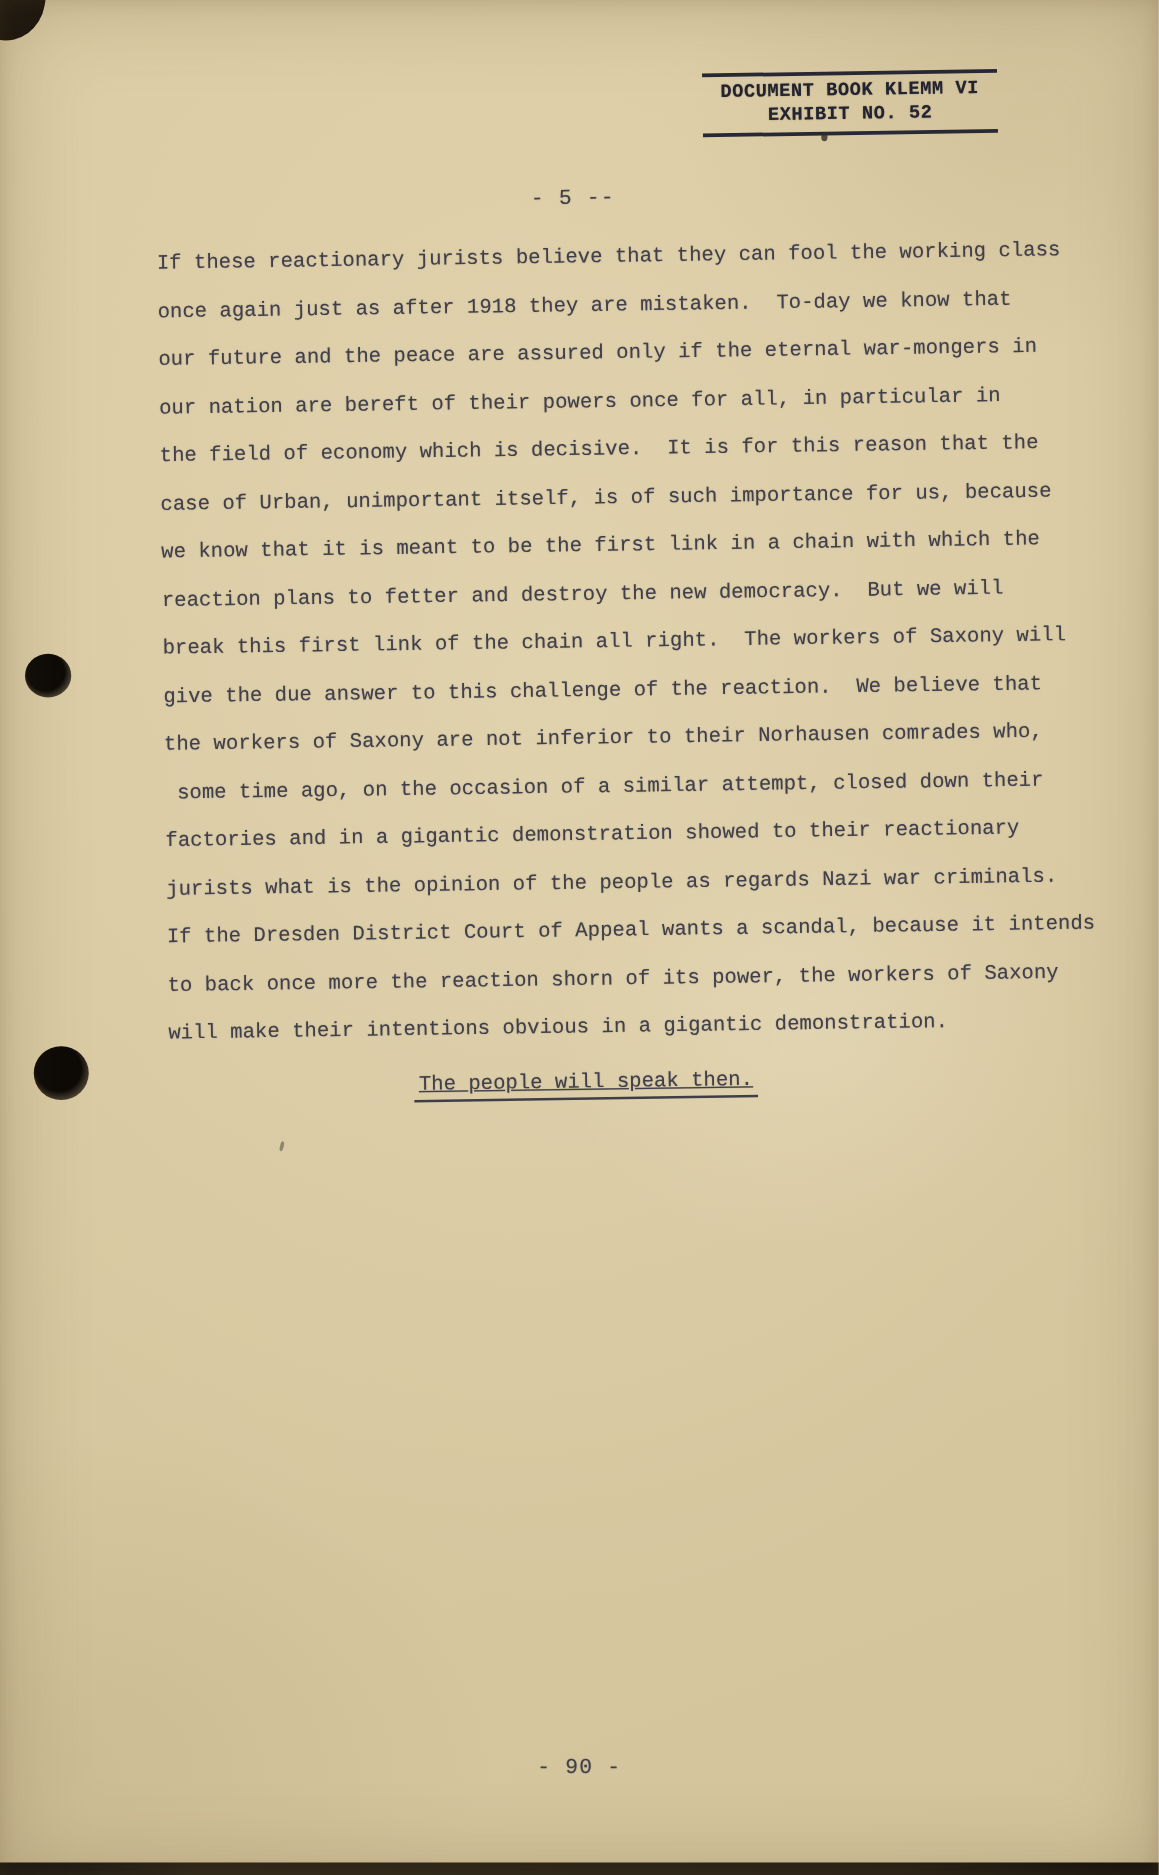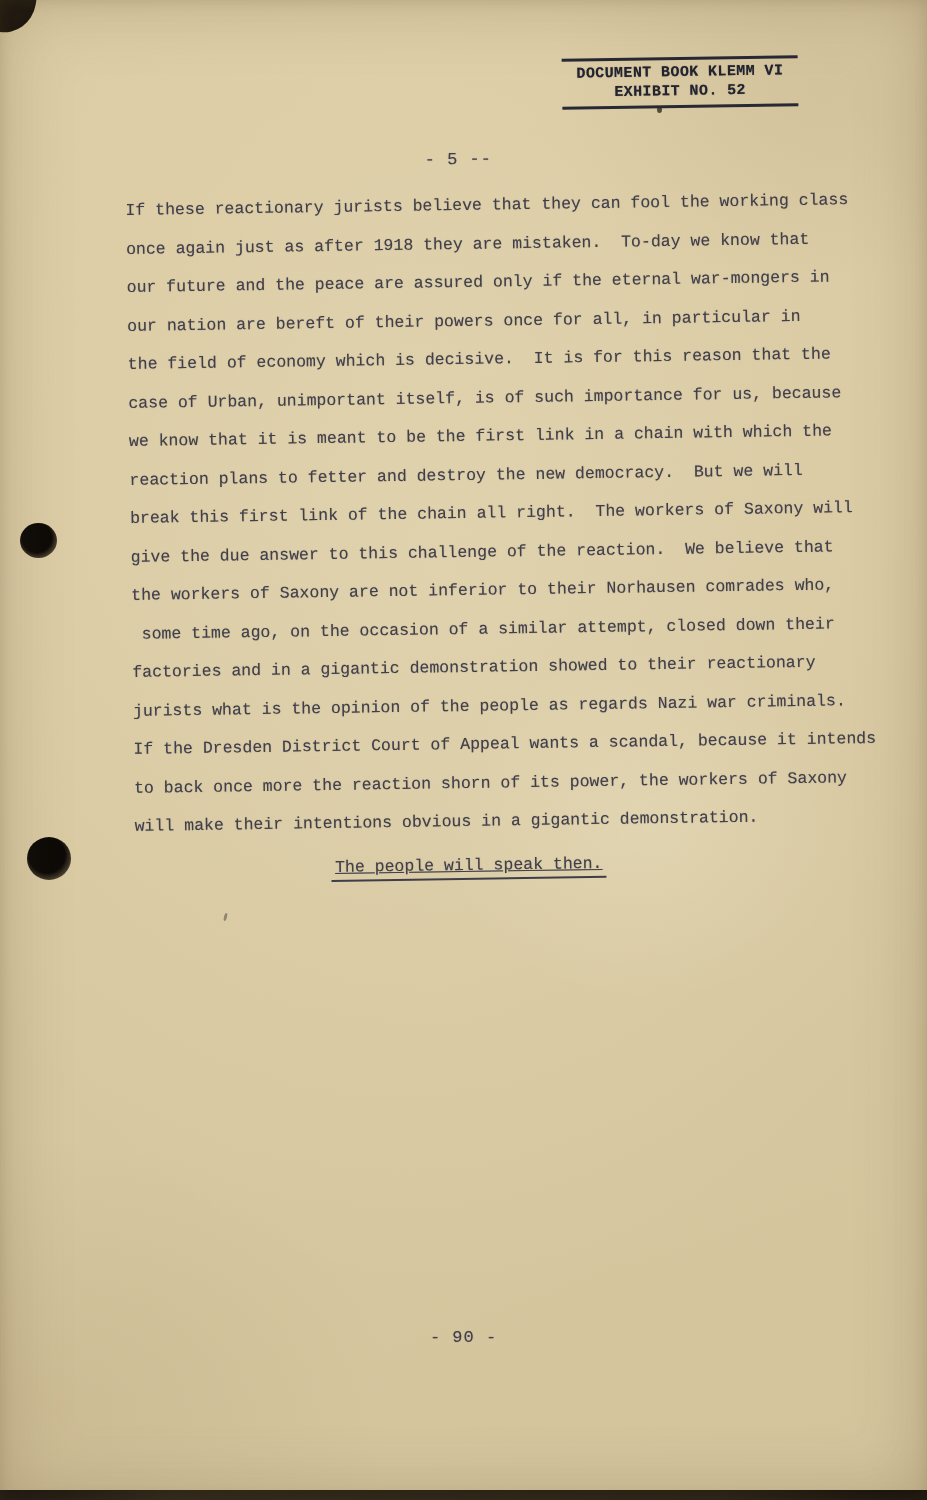--- a/index.html
+++ b/index.html
@@ -83,21 +83,21 @@
     text-align: center;
     margin-top: 6px;
     font-size: 16.5px;
   }
   .closing span {
     text-decoration: underline;
     border-bottom: 2.5px solid #3f3d48;
     padding: 0 4px 3px 4px;
   }
   .footer-number {
-    position: absolute; top: 1328px; left: 0; width: 100%;
+    position: absolute; top: 1405px; left: 0; width: 100%;
     text-align: center; font-size: 17px; letter-spacing: 1px;
     text-shadow: 0 0 1px rgba(65,63,74,0.45);
   }
 </style>
 </head>
 <body>
 
 <div class="stamp">
   <div>DOCUMENT BOOK KLEMM VI</div>
   <div>EXHIBIT NO. 52</div>

